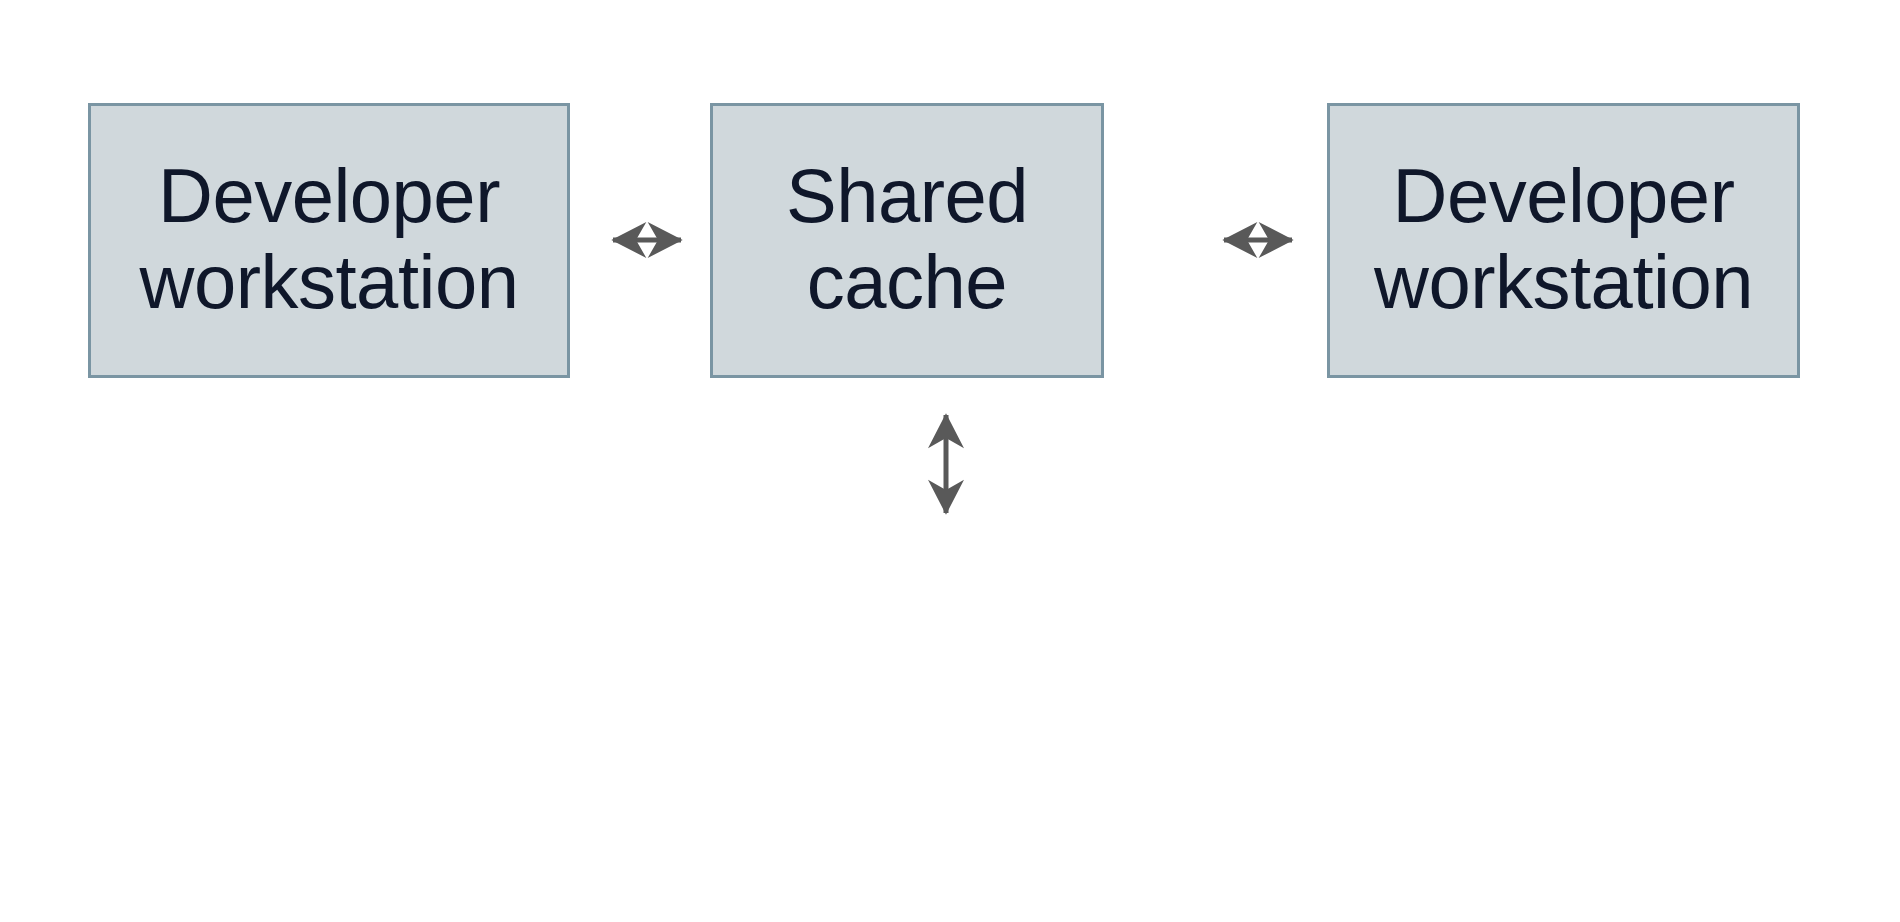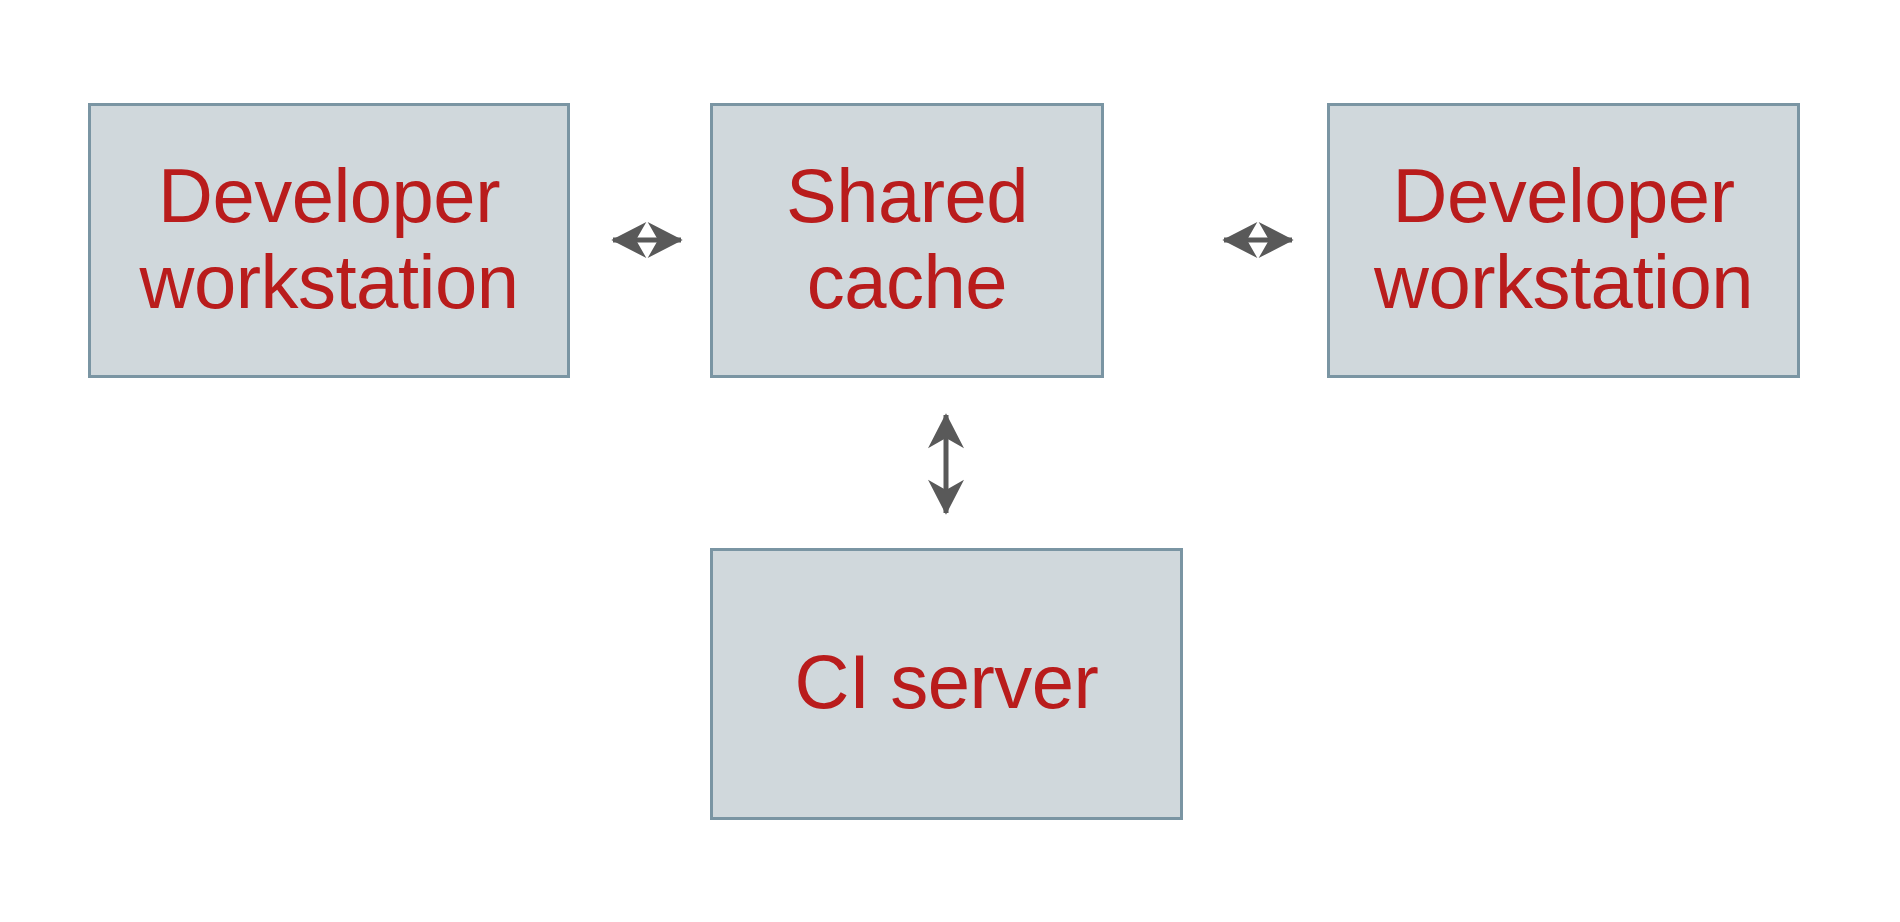--- a/index.html
+++ b/index.html
@@ -28,21 +28,21 @@
     box-sizing: border-box;
     background: #d0d8dc;
     border: 3px solid #7a95a3;
     display: flex;
     align-items: center;
     justify-content: center;
     text-align: center;
   }
 
   .node-label {
-    color: #b91c1c;
+    color: #0f172a;
     font-family: "Liberation Sans", sans-serif;
     font-size: 76px;
     font-weight: 400;
     line-height: 1.12;
     letter-spacing: -0.5px;
     white-space: pre-line;
     transform: translateY(-2px);
   }
 
   
@@ -97,17 +97,14 @@
   <div class="node" id="node-shared">
     <span class="node-label">Shared
 cache</span>
   </div>
 
   <div class="node" id="node-dev-right">
     <span class="node-label">Developer
 workstation</span>
   </div>
 
-  <div class="node" id="node-ci">
-    <span class="node-label">CI server</span>
-  </div>
 
 </div>
 
 </body></html>

